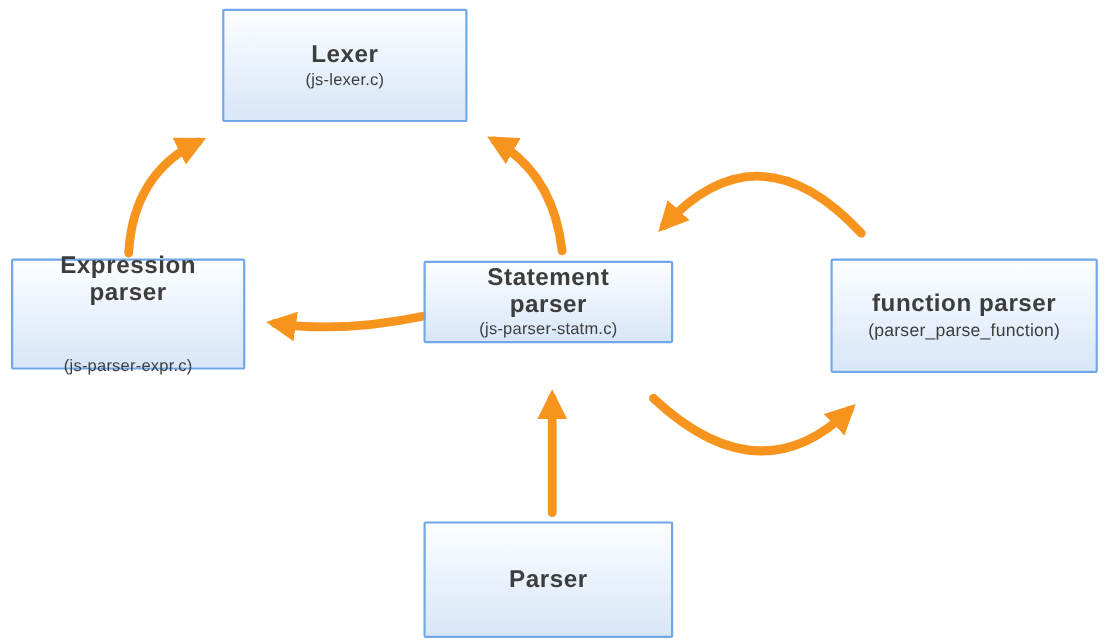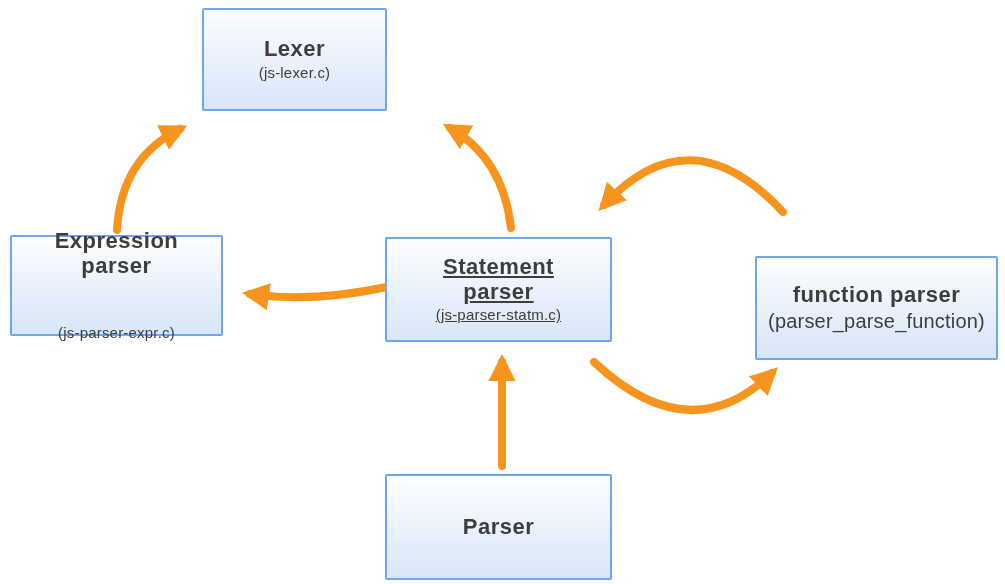--- a/index.html
+++ b/index.html
@@ -43,26 +43,26 @@
     line-height: 1.15;
   }
   .node-title span { display: block; }
   .node-subtitle {
     font-size: 15px;
     font-weight: 400;
     letter-spacing: 0.2px;
     line-height: 1.25;
     margin-top: 2px;
   }
-  #node-lexer      { left: 202px; top: 8px;   width: 185px; height: 103px; }
+  #node-lexer      { left: 202px; top: 8px;   width: 223px; height: 103px; }
   #node-expression { left: 10px;  top: 235px; width: 213px; height: 101px; gap: 44px; }
-  #node-statement  { left: 385px; top: 237px; width: 227px; height: 105px; text-decoration: underline; }
-  #node-function   { left: 755px; top: 256px; width: 243px; height: 104px; }
+  #node-statement  { left: 385px; top: 237px; width: 227px; height: 75px; }
+  #node-function   { left: 755px; top: 235px; width: 243px; height: 104px; }
   #node-parser     { left: 385px; top: 474px; width: 227px; height: 106px; }
-  #node-function .node-subtitle { font-size: 20px; }
+  #node-function .node-subtitle { font-size: 16px; }
 </style>
 </head>
 <body>
 
 <div class="canvas">
 
   <svg class="edges-svg" viewBox="0 0 1005 584" xmlns="http://www.w3.org/2000/svg">
     <defs>
       <marker id="arrowhead" viewBox="0 0 10 10" refX="7" refY="5" markerWidth="3.4" markerHeight="3.4" orient="auto-start-reverse">
         <path d="M 0 0 L 10 5 L 0 10 z" fill="#F7941E"></path>

